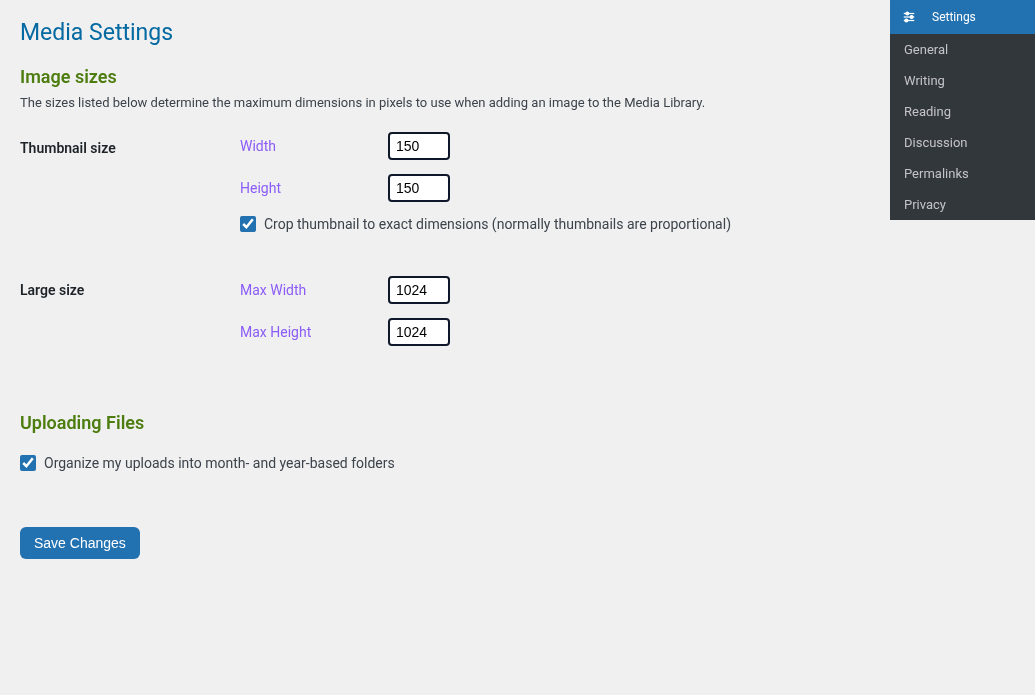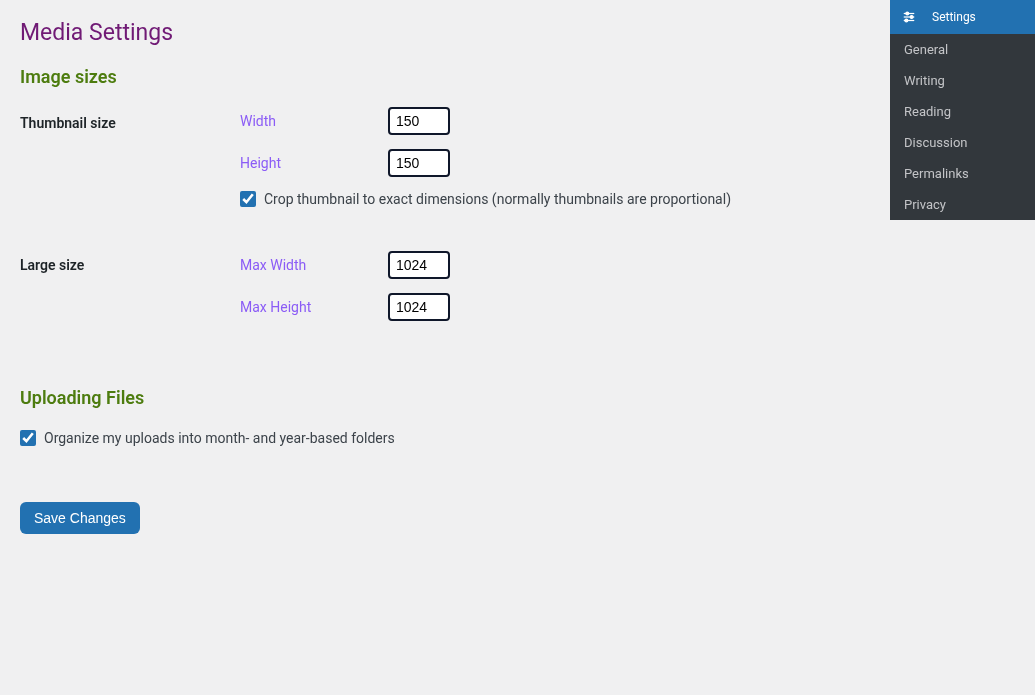--- a/index.html
+++ b/index.html
@@ -12,21 +12,21 @@
       height: 695px;
       position: relative;
     }
     .main-content {
       padding: 10px 20px 20px;
       width: 875px;
     }
     h1.page-title {
       font-size: 23px;
       font-weight: 400;
-      color: #701a75;
+      color: #0369a1;
       margin: 8px 0 18px;
       line-height: 1.3;
     }
     h2.section-title {
       font-size: 18px;
       font-weight: 600;
       color: #4d7c0f;
       margin: 18px 0 8px;
     }
     p.section-desc {
@@ -134,20 +134,21 @@
     }
     .spacer { height: 34px; }
   </style>
 </head>
 <body>
 
 <div class="main-content">
   <h1 class="page-title">Media Settings</h1>
 
   <h2 class="section-title">Image sizes</h2>
+  <p class="section-desc">The sizes listed below determine the maximum dimensions in pixels to use when adding an image to the Media Library.</p>
 
   <table class="form-table">
 
     <tbody>
         <tr>
       <th class="row-label">Thumbnail size</th>
       <td>
         <div class="field-row">
           <span class="field-label">Width</span>
           <input type="text" class="num-input" value="150" style="">

